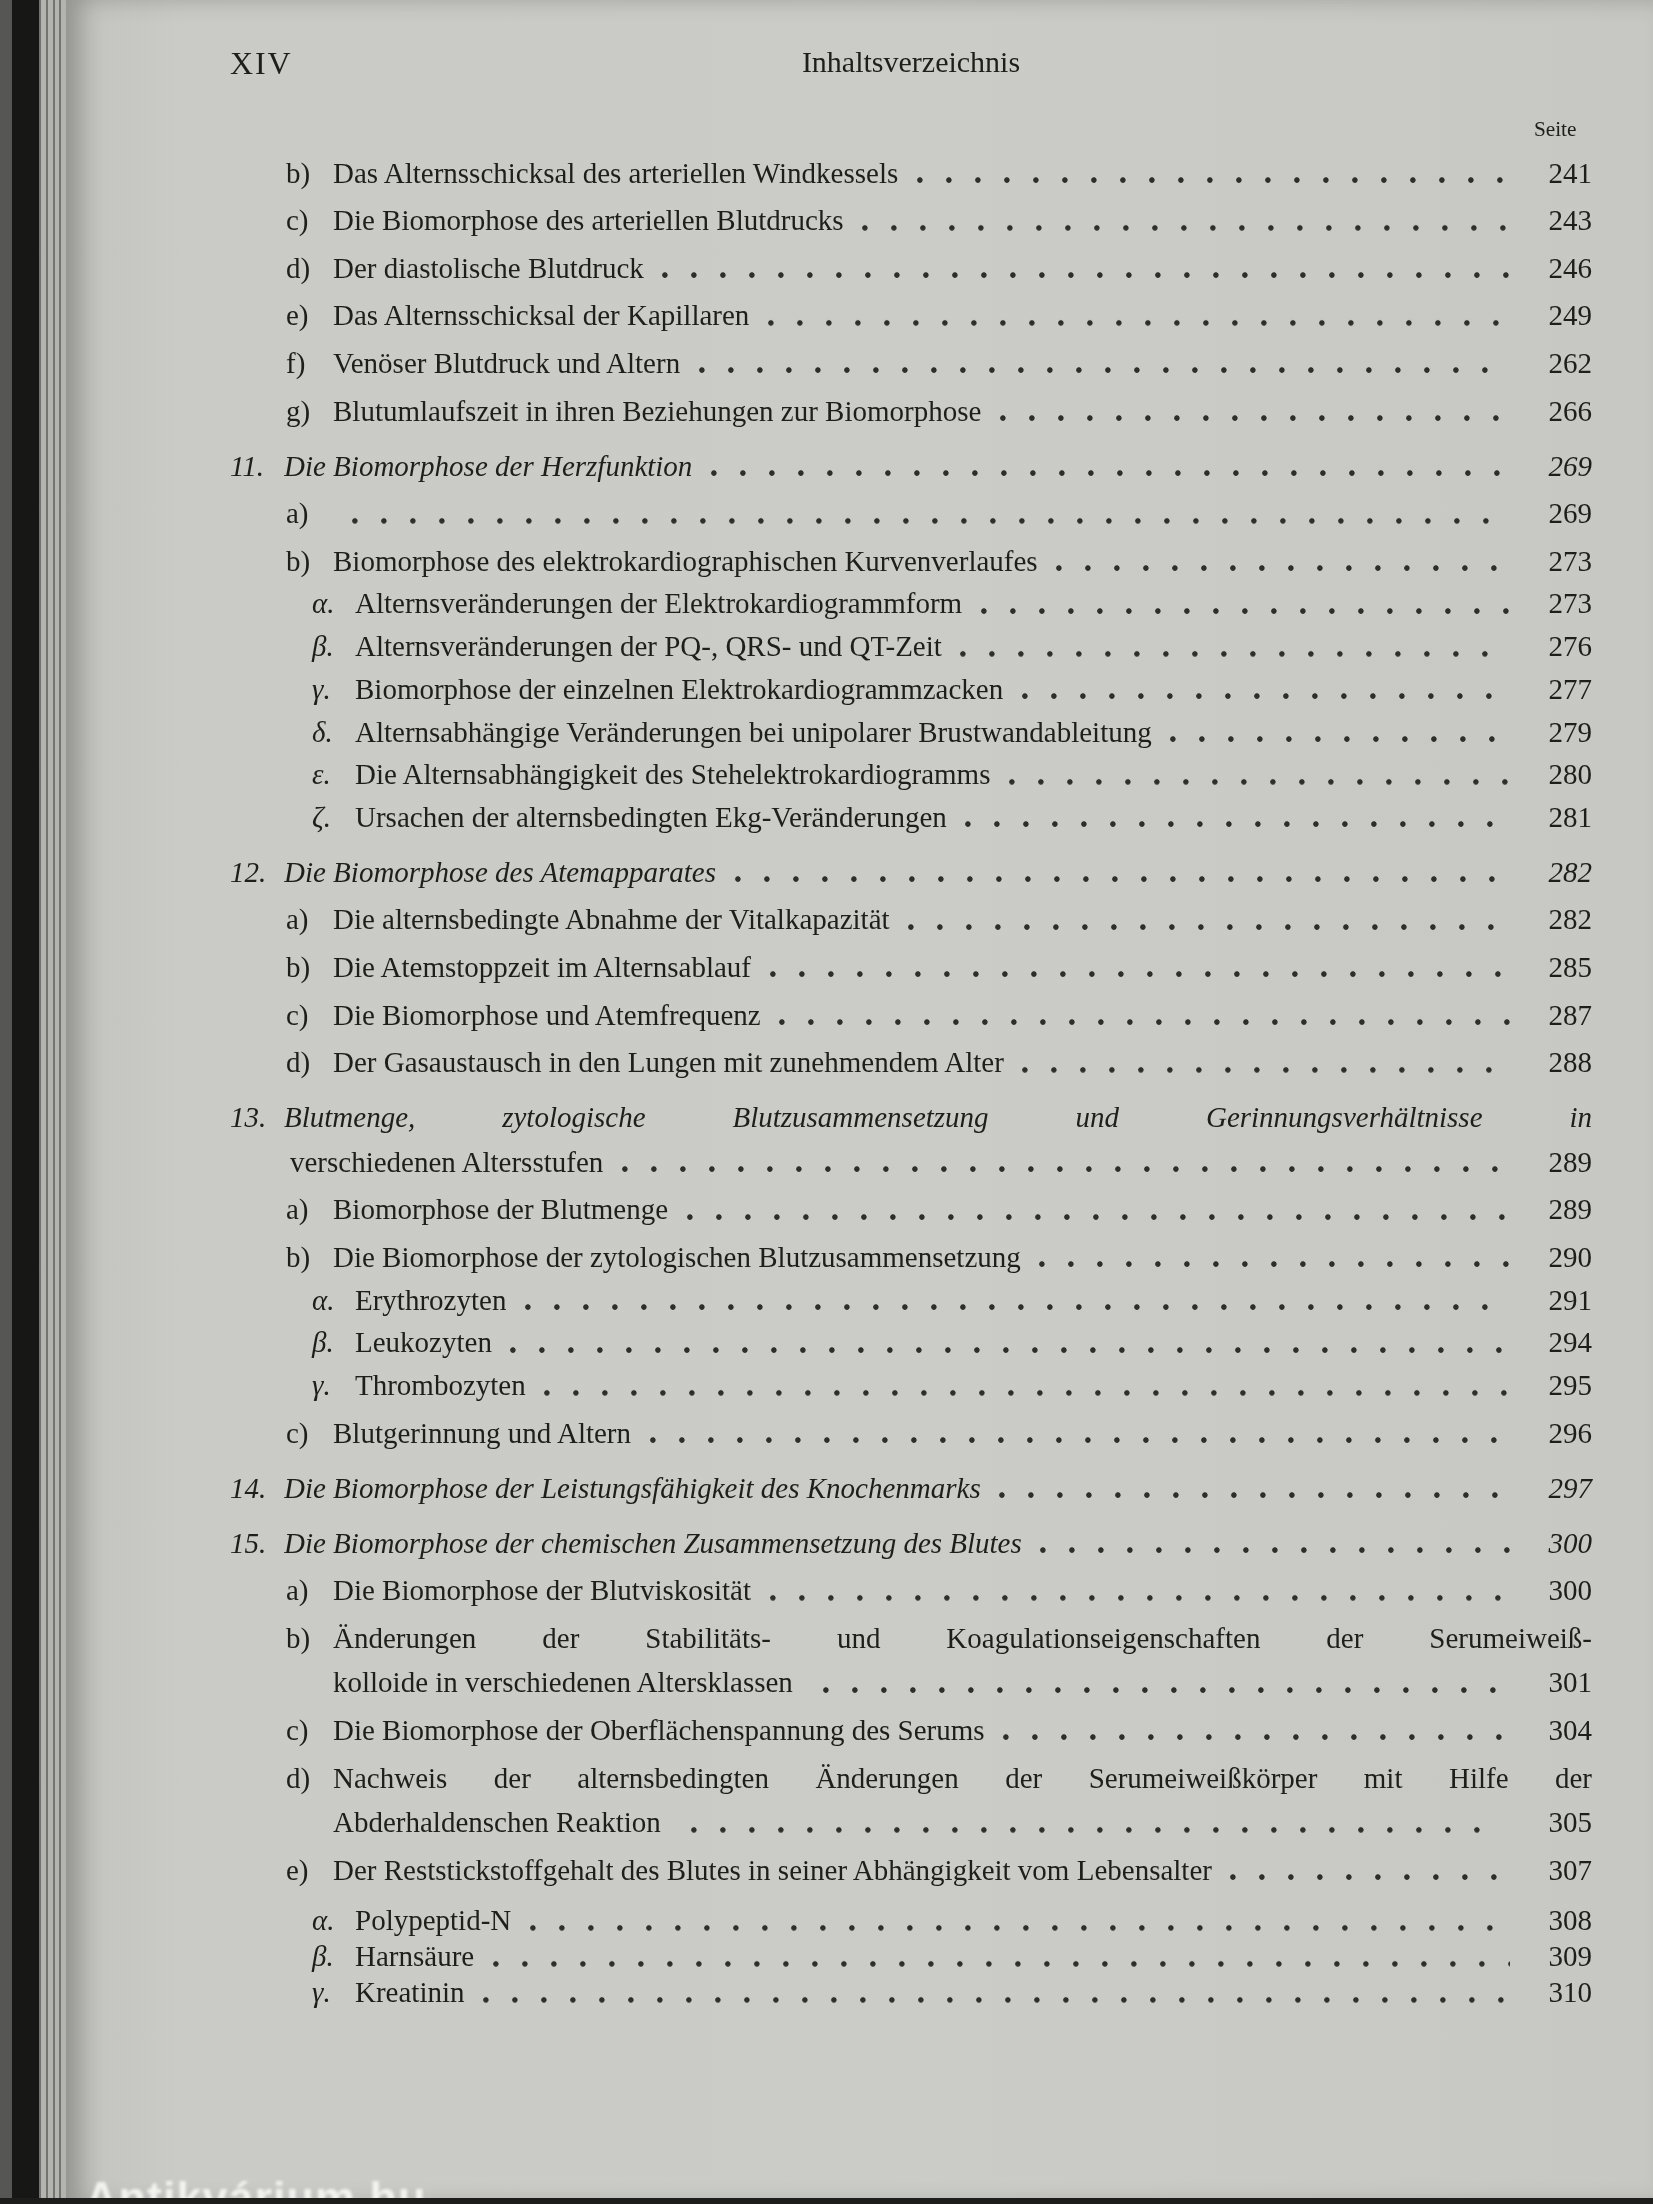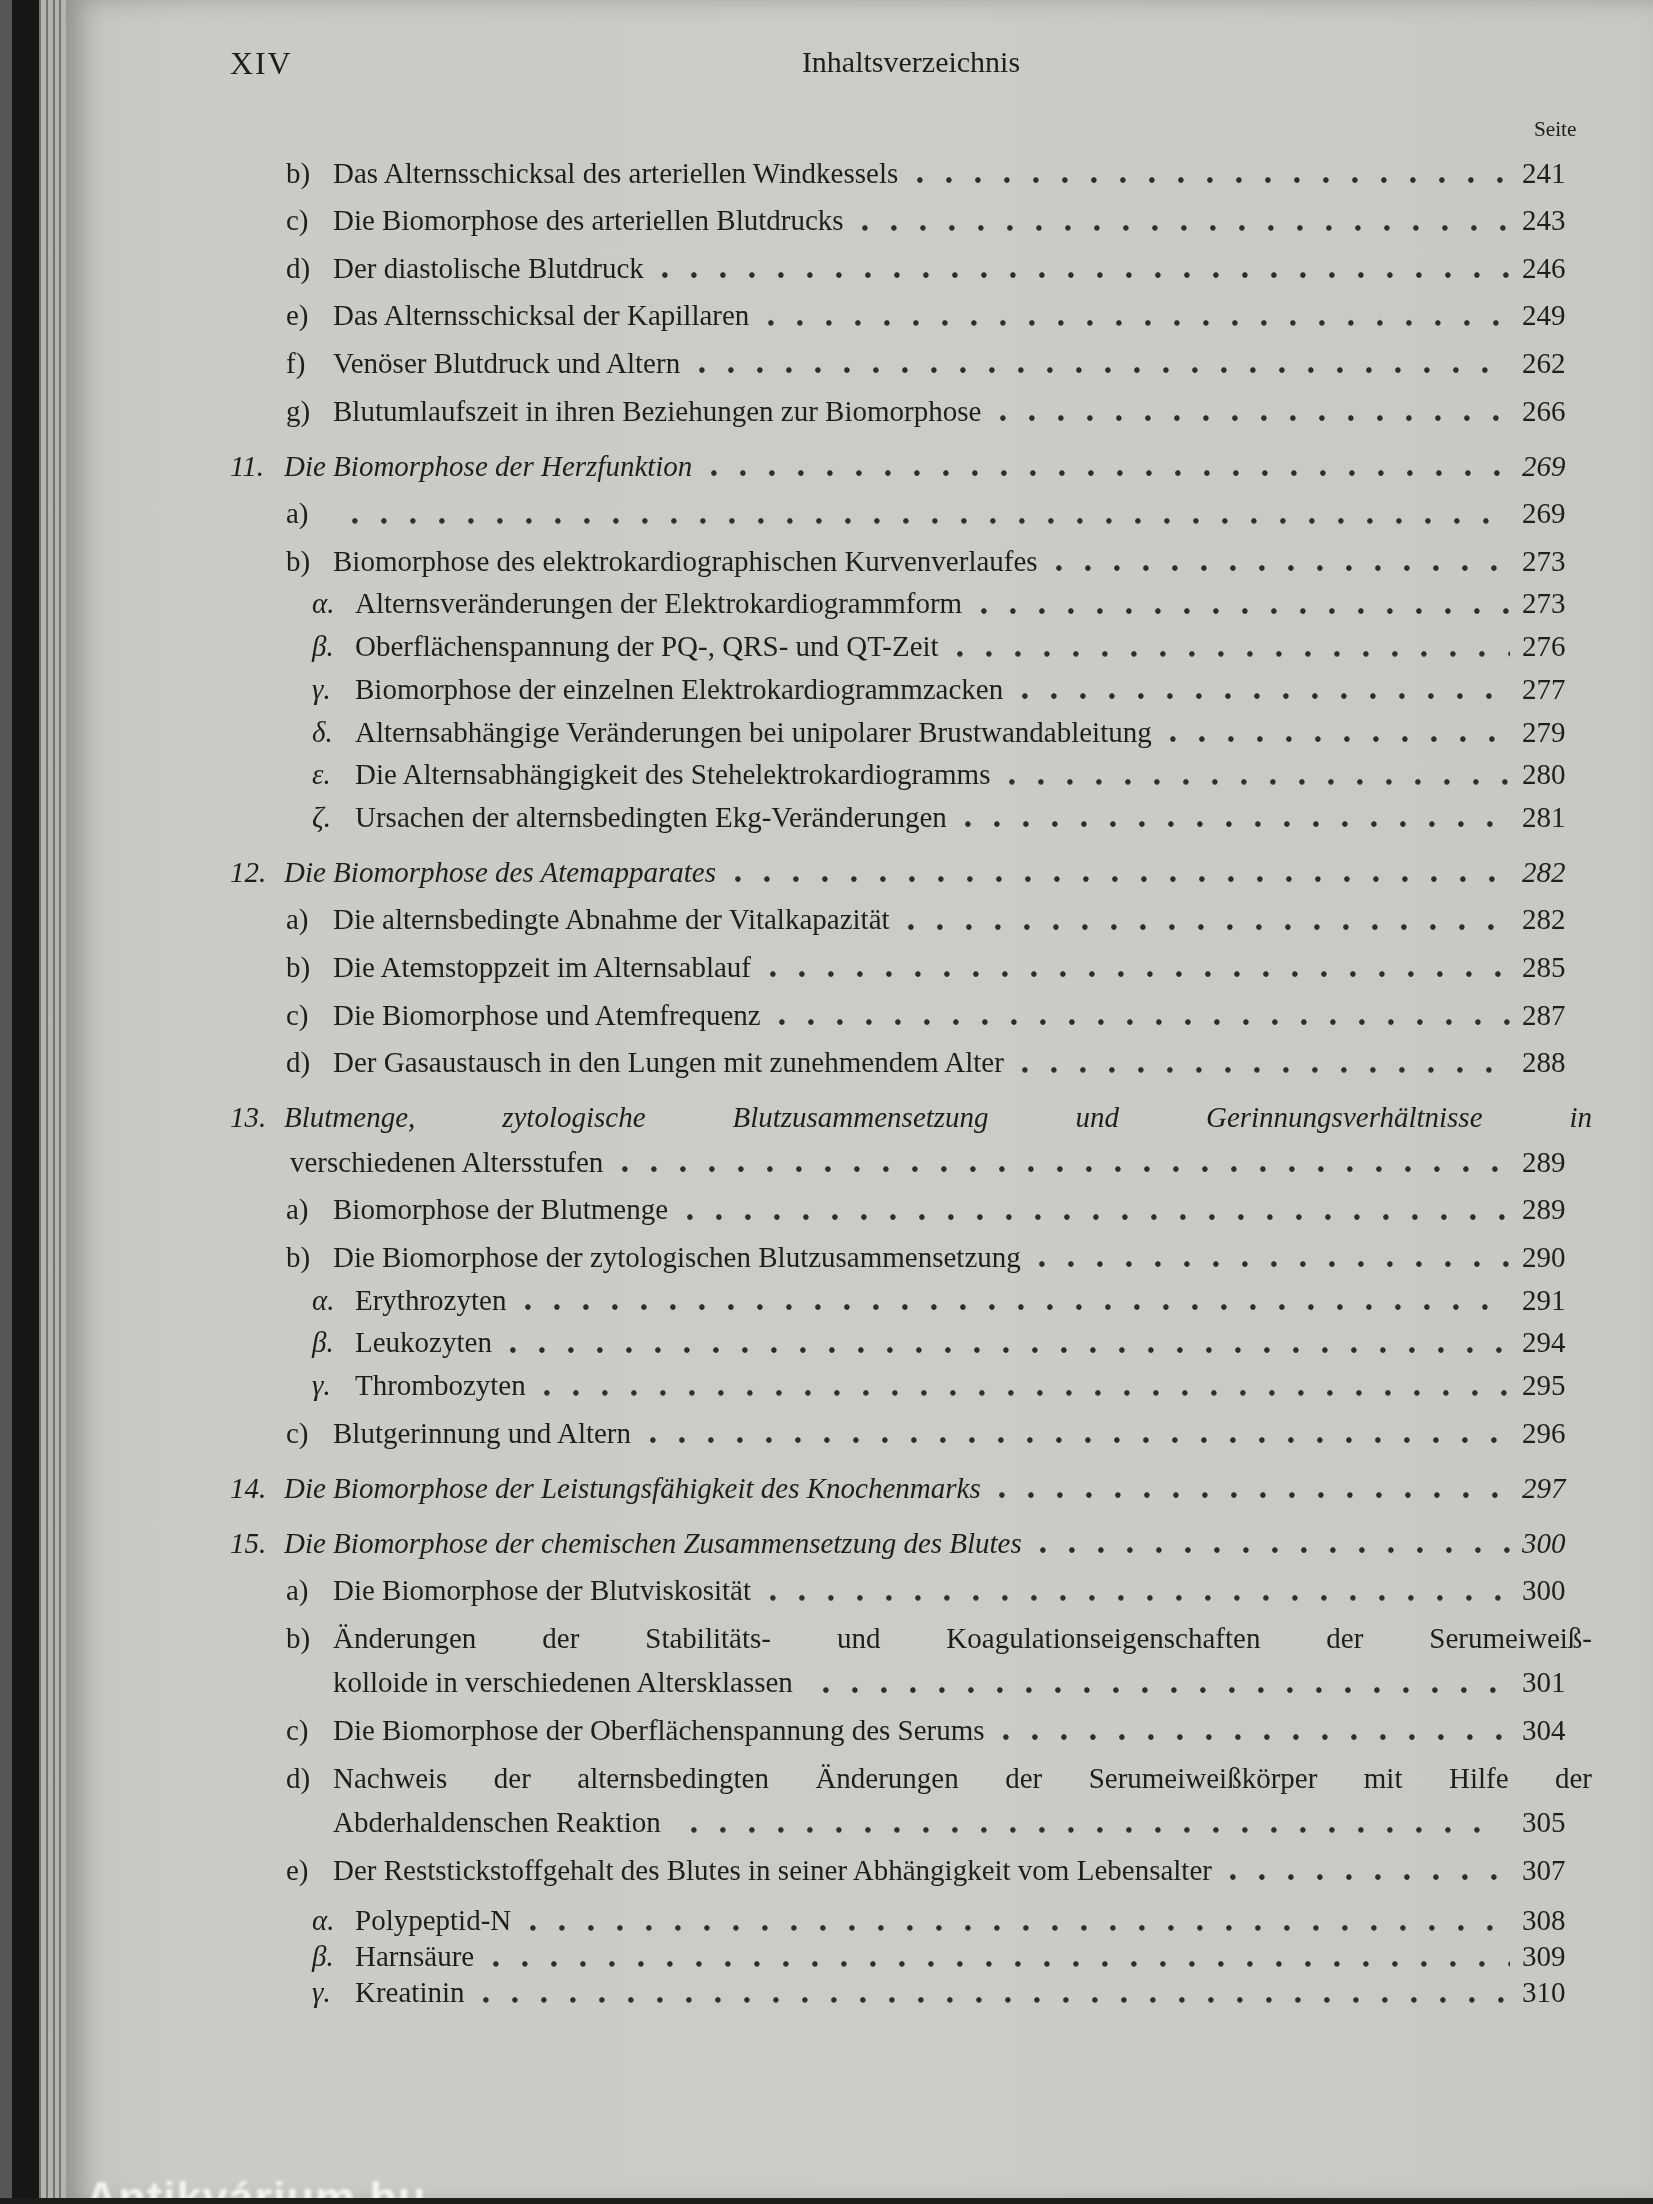--- a/index.html
+++ b/index.html
@@ -56,21 +56,21 @@
   .level-greek  .entry-label { min-width: 43px; font-style: italic; }
 
   .entry-text { flex: 0 1 auto; overflow: hidden; }
 
   .leader {
     flex: 1 1 auto; min-width: 25px; height: 9.7px; align-self: flex-end;
     margin: 0 11.6px 4.9px 17.5px;
     background-image: radial-gradient(circle at 3.9px 4.9px, rgba(32,32,30,.92) 2.3px, rgba(32,32,30,0) 3.1px);
     background-size: 29px 9.7px; background-repeat: repeat-x;
   }
-  .entry-page { flex: 0 0 auto; width: 70px; text-align: left; }
+  .entry-page { flex: 0 0 auto; width: 70px; text-align: right; }
 
   
   .twoline .entry-text { flex: 1 1 auto; text-align: justify; text-align-last: justify; }
   .cont        { margin-top: 11.6px; }
   .cont-num    { padding-left: 60px; }
   .cont-letter { padding-left: 103px; gap: 12px; }
 
   
   .bottom-strip { position: absolute; left: 0; right: 0; bottom: 0; height: 6.8px; background: #1d1d1b; }
   .watermark {
@@ -149,21 +149,21 @@
     <span class="entry-page">273</span>
   </div>
         <div class="toc-row level-greek">
     <span class="entry-label">α.</span>
     <span class="entry-text">Alternsveränderungen der Elektrokardiogrammform</span>
     <span class="leader"></span>
     <span class="entry-page">273</span>
   </div>
         <div class="toc-row level-greek">
     <span class="entry-label">β.</span>
-    <span class="entry-text">Oberflächenspannung der PQ-, QRS- und QT-Zeit</span>
+    <span class="entry-text">Alternsveränderungen der PQ-, QRS- und QT-Zeit</span>
     <span class="leader"></span>
     <span class="entry-page">276</span>
   </div>
         <div class="toc-row level-greek">
     <span class="entry-label">γ.</span>
     <span class="entry-text">Biomorphose der einzelnen Elektrokardiogrammzacken</span>
     <span class="leader"></span>
     <span class="entry-page">277</span>
   </div>
         <div class="toc-row level-greek">

